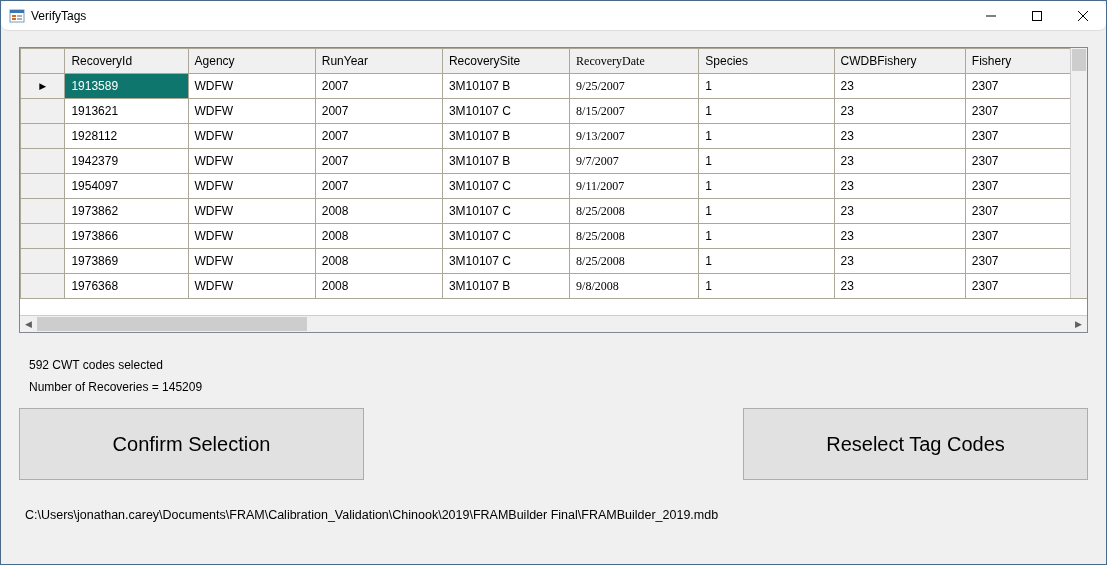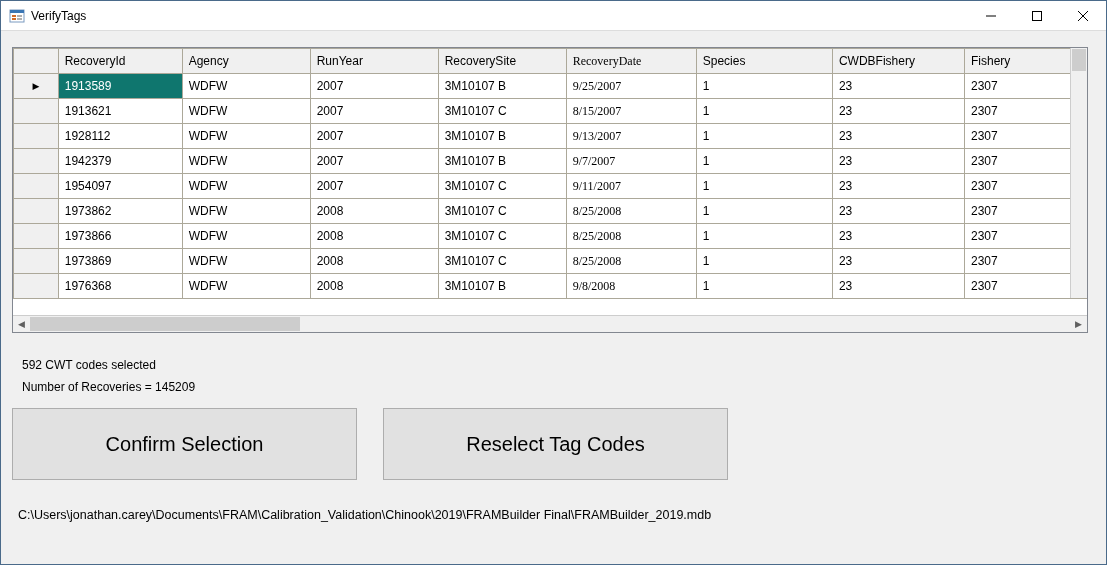--- a/index.html
+++ b/index.html
@@ -21,20 +21,21 @@
     display: flex;
     flex-direction: column;
   }
   .titlebar {
     height: 30px;
     background: #fff;
     display: flex;
     align-items: center;
     padding-left: 8px;
     border-bottom: 1px solid #ddd;
+    border-radius: 7px;
   }
   .titlebar .icon {
     width: 16px; height: 16px;
     margin-right: 6px;
     display: inline-block;
     position: relative;
   }
   .titlebar .icon svg { width:16px; height:16px; }
   .titlebar .title { flex: 0 0 auto; font-size: 12px; }
   .titlebar .spacer { flex: 1; }
@@ -43,21 +44,21 @@
     height: 30px;
     display: flex;
     align-items: center;
     justify-content: center;
     color: #000;
   }
   .titlebar .winbtn svg { width: 10px; height: 10px; }
 
   .client {
     flex: 1;
-    padding: 16px 18px 8px 11px;
+    padding: 16px 18px 8px 18px;
     display: flex;
     flex-direction: column;
     overflow: hidden;
   }
 
   .grid-wrap {
     border: 1px solid #828790;
     background: #fff;
     width: 100%;
     height: 286px;
@@ -151,20 +152,21 @@
     margin-top: 21px;
     margin-left: 10px;
     font-size: 12px;
     line-height: 22px;
   }
 
   .btn-row {
     display: flex;
     gap: 26px;
     margin-top: 10px;
+    justify-content: space-between;
   }
   .bigbtn {
     width: 345px;
     height: 72px;
     background: #e1e1e1;
     border: 1px solid #adadad;
     font-size: 20px;
     font-family: inherit;
     display: flex;
     align-items: center;

